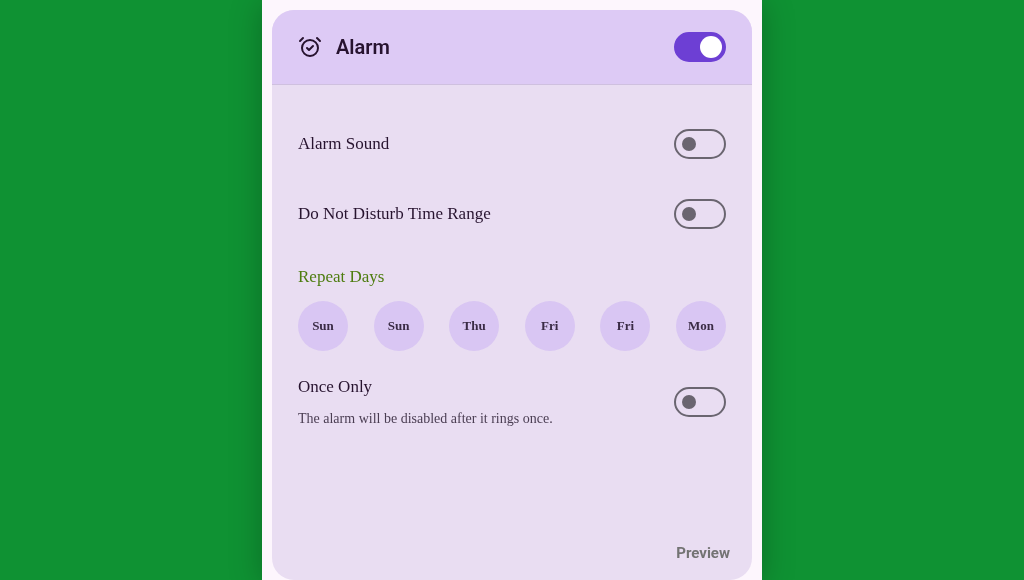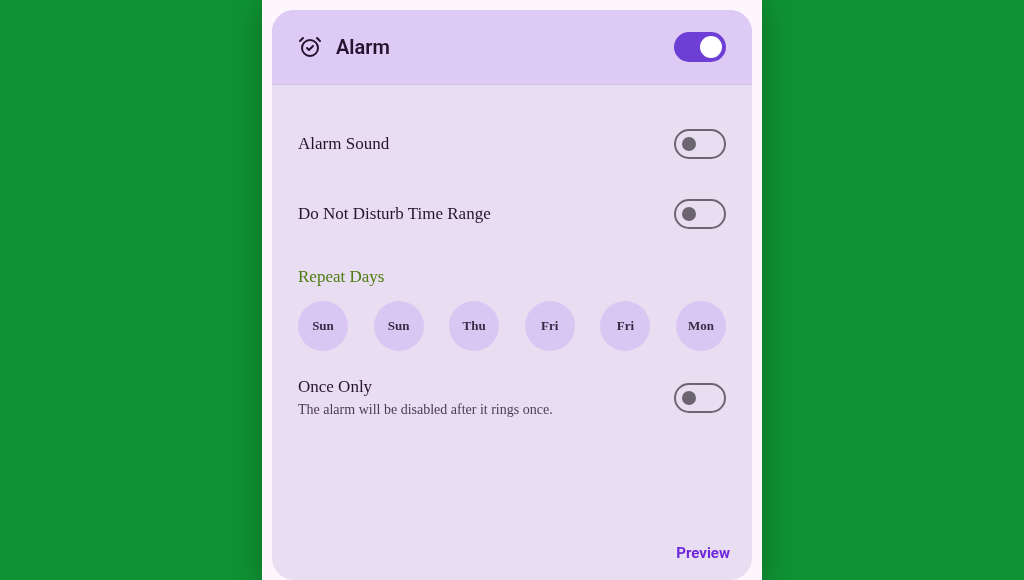--- a/index.html
+++ b/index.html
@@ -61,21 +61,21 @@
       flex: 1;
     }
     .row-label {
       font-size: 17px;
       color: #27132f;
       font-weight: 500;
     }
     .row-sub {
       font-size: 14px;
       color: #4a3d52;
-      margin-top: 5px;
+      margin-top: 14px;
     }
     .section-label {
       font-size: 17px;
       color: #4d7c0f;
       font-weight: 500;
       padding-top: 18px;
       padding-bottom: 14px;
     }
     .toggle {
       width: 52px;
@@ -129,21 +129,21 @@
       font-size: 13px;
       font-weight: 600;
       color: #3a2b45;
       cursor: pointer;
     }
     .footer {
       text-align: right;
       padding: 6px 22px 18px 0;
     }
     .preview-btn {
-      color: #6d28d9;
+      color: #737373;
       font-weight: 700;
       font-size: 15px;
       cursor: pointer;
       display: inline-block;
     }
   </style>
 </head>
 <body>
 
 <div class="phone-frame">

